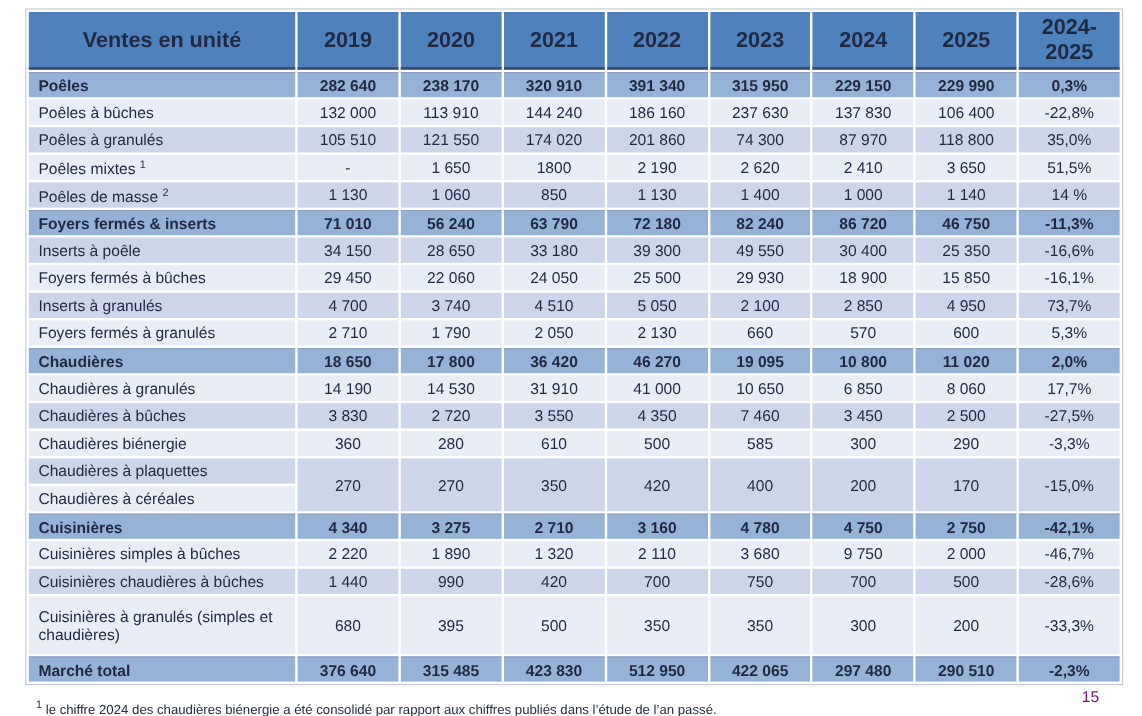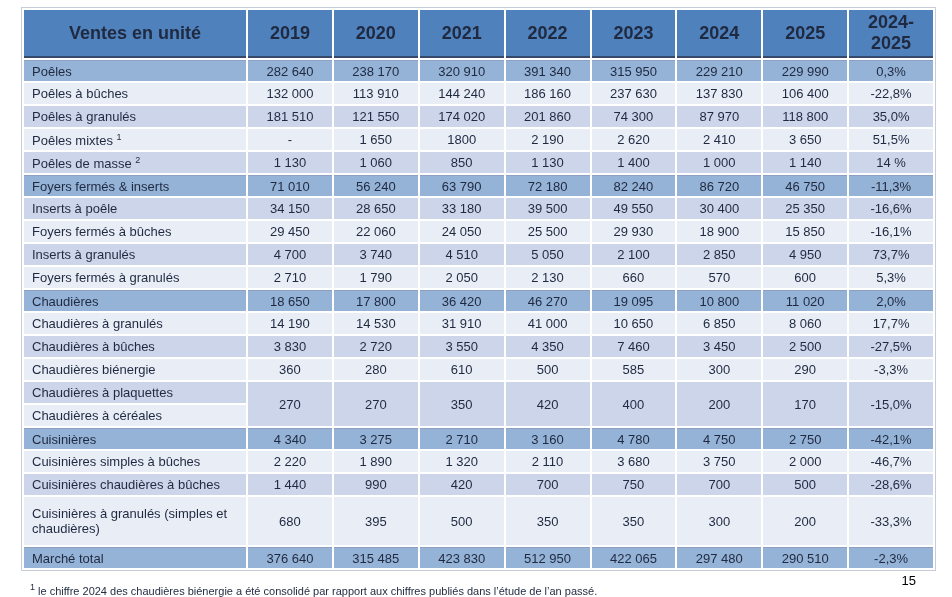--- a/index.html
+++ b/index.html
@@ -41,21 +41,21 @@
     overflow: hidden;
   }
   td.label {
     text-align: left;
     padding-left: 8px;
   }
   tr.even td { background: var(--row-light, #e9edf6); }
   tr.odd td  { background: var(--row-dark, #cdd5ea); }
   tr.section td {
     background: var(--section-bg, #95b3d7);
-    font-weight: normal;
+    font-weight: bold;
     border-top: 1px solid var(--section-border, #8da0c2);
   }
   td.merged { background: var(--row-dark, #cdd5ea); vertical-align: middle; }
   tr.tall td { height: 48px; }
   sup { font-size: 9px; }
   .footnotes {
     position: absolute;
     left: 30px; top: 548px;
     font-size: 11px;
     color: #242e42;
@@ -66,21 +66,21 @@
     position: absolute;
     left: 8px; top: 572px;
     width: 936px;
     font-size: 14.5px;
     color: var(--footer-text, #808a98);
   }
   .page-number {
     position: absolute;
     right: 28px; top: 1px;
     font-size: 13px;
-    color: #000000;
+    color: #701a75;
   }
 </style>
 </head>
 <body>
 
 <div class="table-wrap">
   <table class="sales">
     <colgroup>
       <col class="label-col">
       <col>
@@ -106,38 +106,38 @@
       </tr>
     </thead>
     <tbody id="table-body">
         <tr class="section">
           <td class="label">Poêles</td>
           <td>282 640</td>
           <td>238 170</td>
           <td>320 910</td>
           <td>391 340</td>
           <td>315 950</td>
-          <td>229 210</td>
+          <td>229 150</td>
           <td>229 990</td>
           <td>0,3%</td>
         </tr>
         <tr class="even">
           <td class="label">Poêles à bûches</td>
           <td>132 000</td>
           <td>113 910</td>
           <td>144 240</td>
           <td>186 160</td>
           <td>237 630</td>
           <td>137 830</td>
           <td>106 400</td>
           <td>-22,8%</td>
         </tr>
         <tr class="odd">
           <td class="label">Poêles à granulés</td>
-          <td>181 510</td>
+          <td>105 510</td>
           <td>121 550</td>
           <td>174 020</td>
           <td>201 860</td>
           <td>74 300</td>
           <td>87 970</td>
           <td>118 800</td>
           <td>35,0%</td>
         </tr>
         <tr class="even">
           <td class="label">Poêles mixtes <sup>1</sup></td>
@@ -170,21 +170,21 @@
           <td>82 240</td>
           <td>86 720</td>
           <td>46 750</td>
           <td>-11,3%</td>
         </tr>
         <tr class="odd">
           <td class="label">Inserts à poêle</td>
           <td>34 150</td>
           <td>28 650</td>
           <td>33 180</td>
-          <td>39 500</td>
+          <td>39 300</td>
           <td>49 550</td>
           <td>30 400</td>
           <td>25 350</td>
           <td>-16,6%</td>
         </tr>
         <tr class="even">
           <td class="label">Foyers fermés à bûches</td>
           <td>29 450</td>
           <td>22 060</td>
           <td>24 050</td>
@@ -285,21 +285,21 @@
           <td>2 750</td>
           <td>-42,1%</td>
         </tr>
         <tr class="even">
           <td class="label">Cuisinières simples à bûches</td>
           <td>2 220</td>
           <td>1 890</td>
           <td>1 320</td>
           <td>2 110</td>
           <td>3 680</td>
-          <td>3 750</td>
+          <td>9 750</td>
           <td>2 000</td>
           <td>-46,7%</td>
         </tr>
         <tr class="odd">
           <td class="label">Cuisinières chaudières à bûches</td>
           <td>1 440</td>
           <td>990</td>
           <td>420</td>
           <td>700</td>
           <td>750</td>

